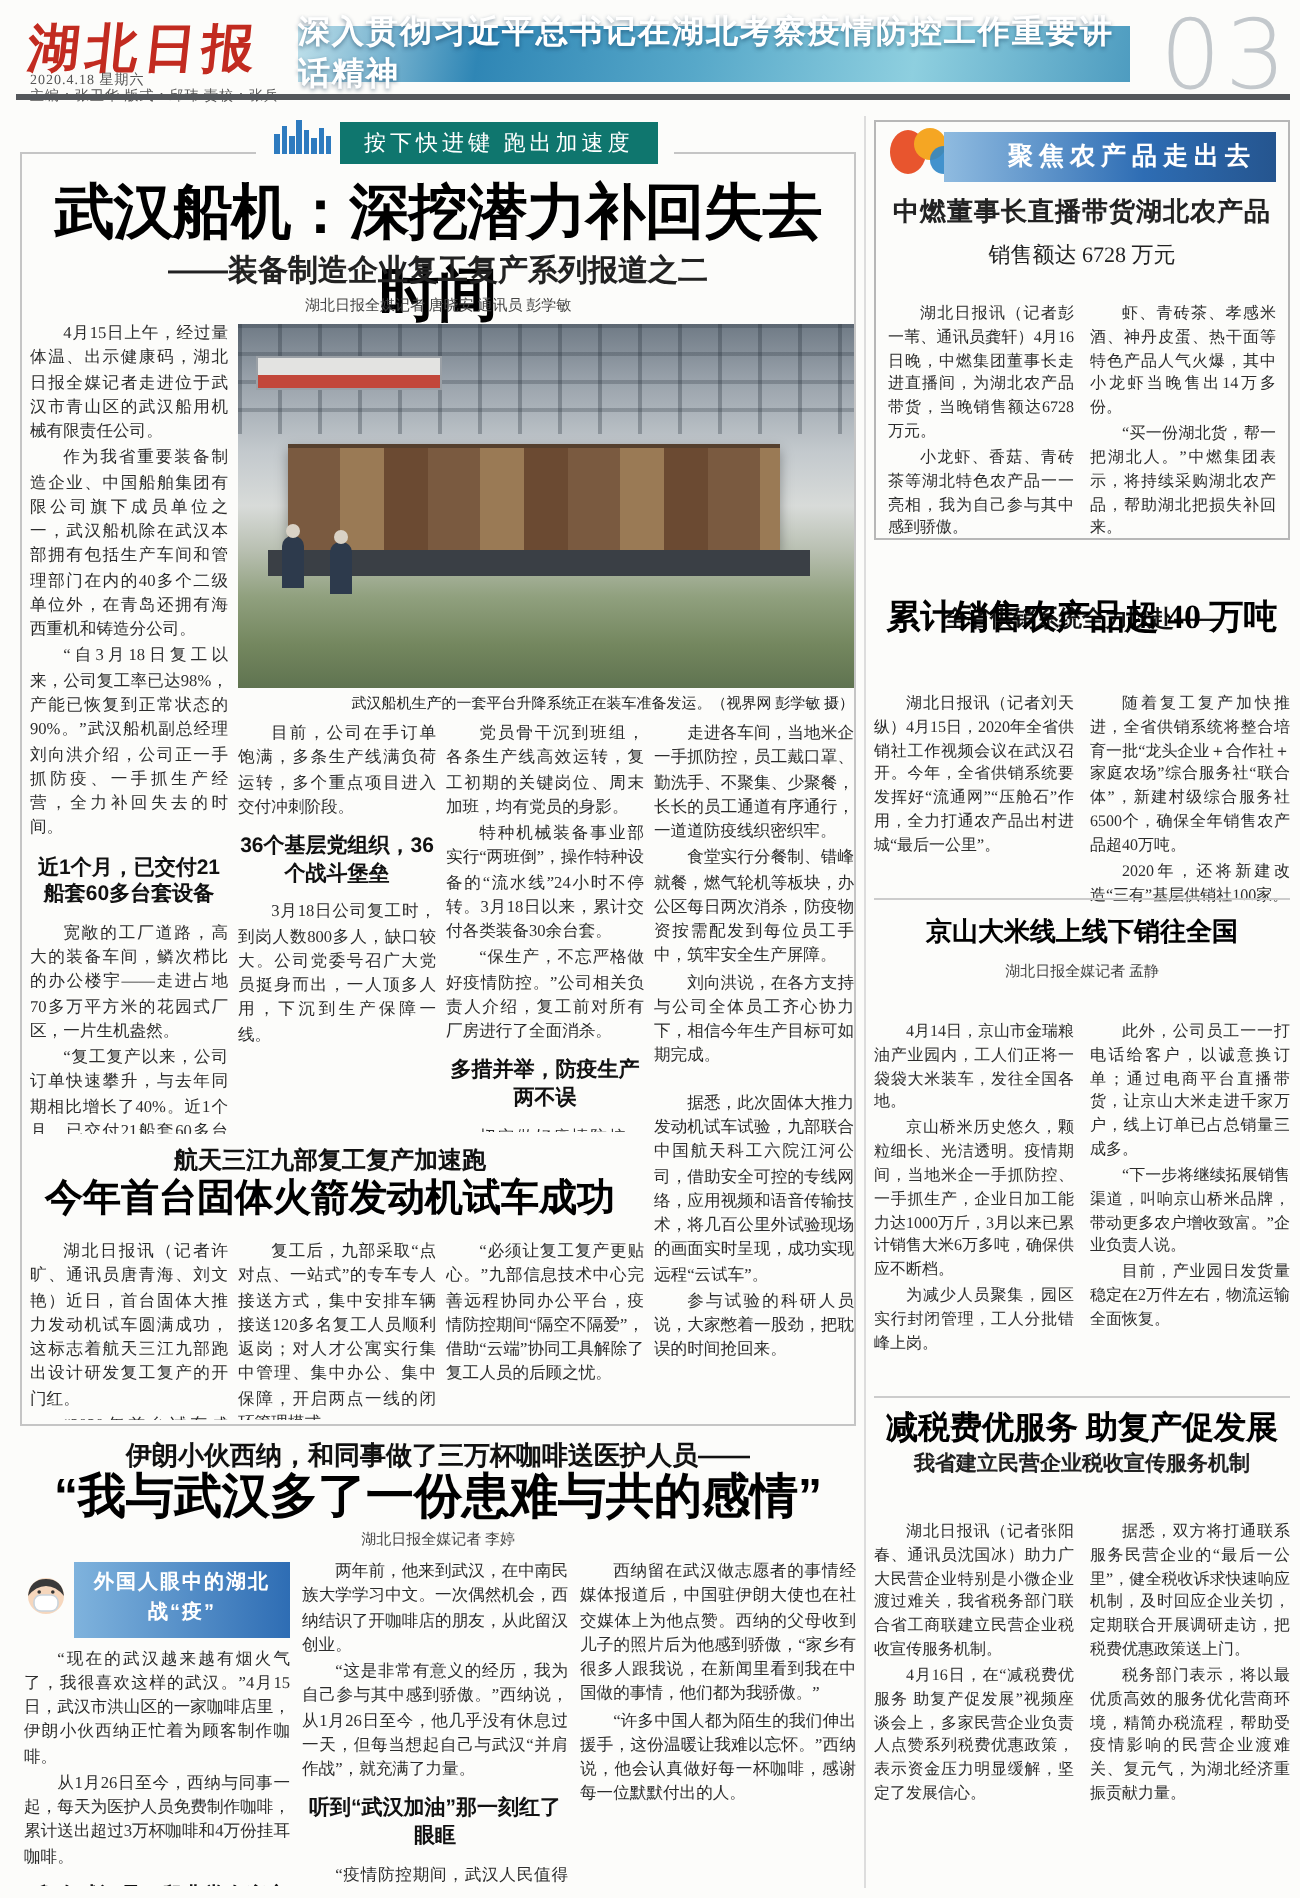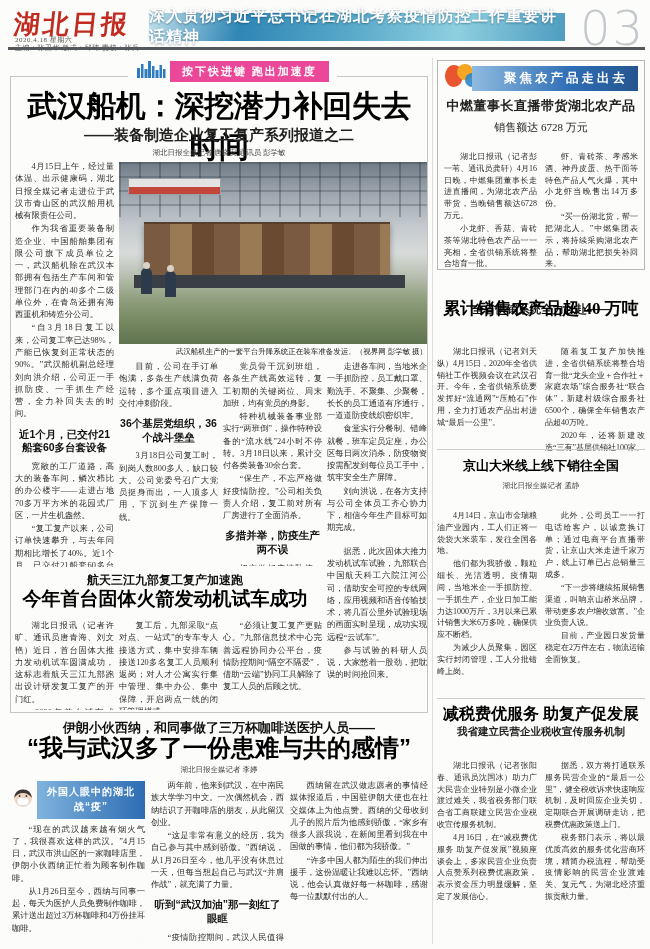--- a/index.html
+++ b/index.html
@@ -32,21 +32,21 @@
   .cross { font-family:"Liberation Sans",sans-serif; font-weight:bold; color:#111;
            font-size:10.5px; line-height:1.3; text-align:center; margin:7px 0 6px; }
   .cross p, .cross { text-indent:0; }
   .kicker { font-family:"Liberation Sans",sans-serif; font-weight:bold; color:#111; }
   .byline { font-size:7.5px; color:#444; }
 
   
   .a1-frame { left:10px; top:76px; width:418px; height:637px; border:1px solid #c5c5c5; }
   .badge { left:128px; top:60px; height:22px; display:flex; align-items:flex-end;
            background:#fcfcfa; padding:0 8px; z-index:3; }
-  .badge-label { background:#ec4899; color:#fff; font-size:11px; font-weight:bold;
+  .badge-label { background:#0f766e; color:#fff; font-size:11px; font-weight:normal;
            letter-spacing:2px; padding:3px 12px; margin-left:4px; }
   .a1-headline { left:16px; top:86px; width:406px; font-size:30px; font-weight:900;
            color:#000; letter-spacing:-.5px; }
   .a1-deck { left:16px; top:126px; width:406px; font-size:15px; font-weight:bold; }
   .a1-byline { left:16px; top:148px; width:406px;font-family:Liberation Serif, serif; }
 
   .photo { left:119px; top:162px; width:308px; height:182px; overflow:hidden;
            background:linear-gradient(180deg,#6f7a85 0%,#98a1aa 15%,#c3c9cd 35%,#d8dbd9 50%,#b9c0b2 62%,#90a07e 75%,#74875f 88%,#5f7350 100%); }
   .ph-ceiling { position:absolute; left:0; top:0; width:100%; height:30%;
            background:repeating-linear-gradient(90deg,rgba(35,45,55,.30) 0 2px,transparent 2px 20px),
@@ -190,21 +190,21 @@
         <p>“保生产，不忘严格做好疫情防控。”公司相关负责人介绍，复工前对所有厂房进行了全面消杀。</p>
       </div>
     <div class="cross">多措并举，防疫生产两不误</div>
     <div>
         <p>切实做好疫情防控，是复工复产的前提。</p>
       </div>
   </div>
   <div class="abs col colD">
     <div>
         <p>走进各车间，当地米企一手抓防控，员工戴口罩、勤洗手、不聚集、少聚餐，长长的员工通道有序通行，一道道防疫线织密织牢。</p>
-        <p>食堂实行分餐制、错峰就餐，班车定员定座，办公区每日两次消杀，防疫物资按需配发到每位员工手中，筑牢安全生产屏障。</p>
+        <p>食堂实行分餐制、错峰就餐，燃气轮机等板块，办公区每日两次消杀，防疫物资按需配发到每位员工手中，筑牢安全生产屏障。</p>
         <p>刘向洪说，在各方支持与公司全体员工齐心协力下，相信今年生产目标可如期完成。</p>
       </div>
     <div class="gap"></div>
     <div>
         <p>据悉，此次固体大推力发动机试车试验，九部联合中国航天科工六院江河公司，借助安全可控的专线网络，应用视频和语音传输技术，将几百公里外试验现场的画面实时呈现，成功实现远程“云试车”。</p>
         <p>参与试验的科研人员说，大家憋着一股劲，把耽误的时间抢回来。</p>
       </div>
   </div>
 
   <div class="abs a2-kicker kicker ctr">航天三江九部复工复产加速跑</div>
@@ -279,21 +279,21 @@
           </svg>
       </span>
       <span class="agri-label">聚焦农产品走出去</span>
     </div>
     <div class="agri-headline ctr">中燃董事长直播带货湖北农产品</div>
     <div class="agri-deck ctr">销售额达 6728 万元</div>
     <div class="twocol">
       <div class="col" style="height:120px">
           <div>
             <p>湖北日报讯（记者彭一苇、通讯员龚轩）4月16日晚，中燃集团董事长走进直播间，为湖北农产品带货，当晚销售额达6728万元。</p>
-            <p>小龙虾、香菇、青砖茶等湖北特色农产品一一亮相，全省供销系统将整合培育一批。</p>
+            <p>小龙虾、香菇、青砖茶等湖北特色农产品一一亮相，我为自己参与其中感到骄傲。</p>
           </div>
         </div>
       <div class="col" style="height:120px">
           <div>
             <p>虾、青砖茶、孝感米酒、神丹皮蛋、热干面等特色产品人气火爆，其中小龙虾当晚售出14万多份。</p>
             <p>“买一份湖北货，帮一把湖北人。”中燃集团表示，将持续采购湖北农产品，帮助湖北把损失补回来。</p>
           </div>
         </div>
     </div>
   </div>
@@ -314,21 +314,21 @@
       </div>
   </div>
 
   <div class="abs rsec-rule" style="top:449px"></div>
   <div class="abs r3-headline ctr">京山大米线上线下销往全国</div>
   <div class="abs r3-byline byline ctr">湖北日报全媒记者 孟静</div>
   <div class="abs r3-cols twocol">
     <div class="col">
         <div>
           <p>4月14日，京山市金瑞粮油产业园内，工人们正将一袋袋大米装车，发往全国各地。</p>
-          <p>他们都为我骄傲，颗粒细长、光洁透明。疫情期间，当地米企一手抓防控、一手抓生产，企业日加工能力达1000万斤，3月以来已累计销售大米6万多吨，确保供应不断档。</p>
+          <p>京山桥米历史悠久，颗粒细长、光洁透明。疫情期间，当地米企一手抓防控、一手抓生产，企业日加工能力达1000万斤，3月以来已累计销售大米6万多吨，确保供应不断档。</p>
           <p>为减少人员聚集，园区实行封闭管理，工人分批错峰上岗。</p>
         </div>
       </div>
     <div class="col">
         <div>
           <p>此外，公司员工一一打电话给客户，以诚意换订单；通过电商平台直播带货，让京山大米走进千家万户，线上订单已占总销量三成多。</p>
           <p>“下一步将继续拓展销售渠道，叫响京山桥米品牌，带动更多农户增收致富。”企业负责人说。</p>
           <p>目前，产业园日发货量稳定在2万件左右，物流运输全面恢复。</p>
         </div>
       </div>

